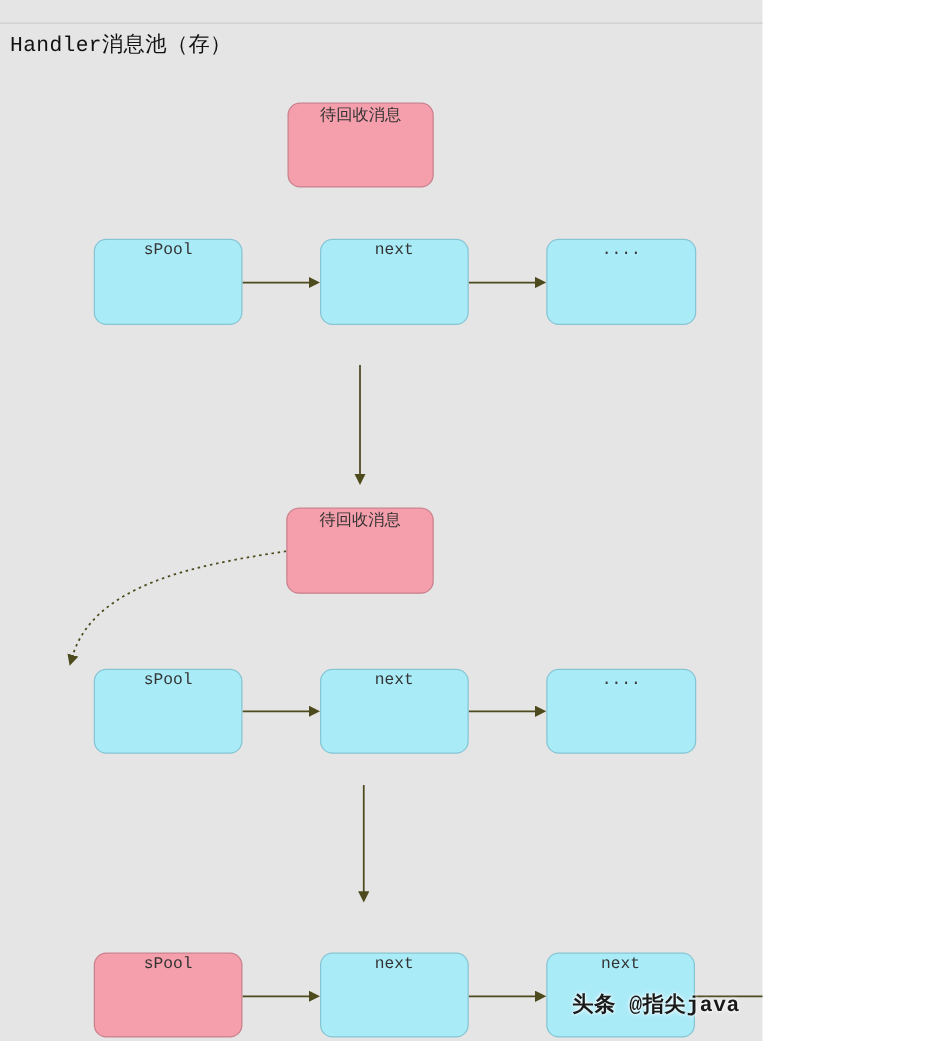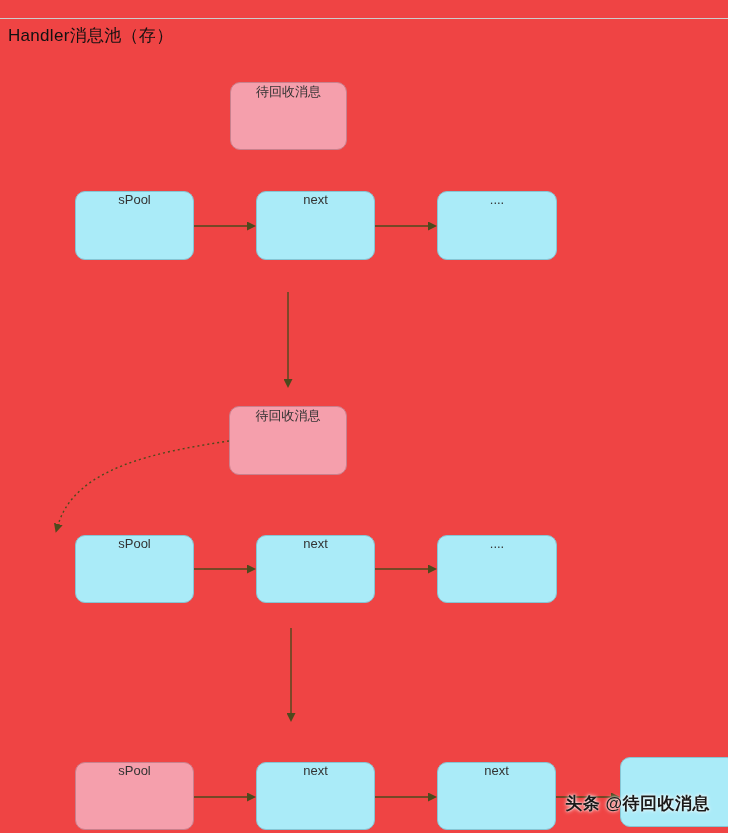--- a/index.html
+++ b/index.html
@@ -1,19 +1,19 @@
 <!DOCTYPE html>
 <html style="--pink: #f59fac; --pinkBorder: #c9808d; --cyan: #aaebf8; --cyanBorder: #86c5d4; --arrow: #4d4a1d; --divider: #cccccc; --text: #333333;"><head>
 <meta charset="utf-8">
 <style>
   html,body{margin:0;padding:0;background:#ffffff;}
   .canvas{
-    position:relative;width:728px;height:833px;overflow:hidden;
-    font-family:Liberation Sans, sans-serif;
-    background:#ef4444;
+    position:relative;width:610px;height:833px;overflow:hidden;
+    font-family:Liberation Mono, monospace;
+    background:#e5e5e5;
   }
   .topline{
     position:absolute;left:0;top:18px;width:740px;height:1px;
     background:var(--divider,#cccccc);
   }
   .title{
     position:absolute;left:8px;top:24px;margin:0;
     font-size:17px;font-weight:500;color:#111111;letter-spacing:0.3px;
   }
   .arrows{position:absolute;left:0;top:0;width:740px;height:833px;pointer-events:none;}
@@ -101,15 +101,15 @@
   <div class="node cyan" style="left:256px;top:762px;width:119px;height:68px">
     <span>next</span>
   </div>
   <div class="node cyan" style="left:437px;top:762px;width:119px;height:68px">
     <span>next</span>
   </div>
   <div class="node cyan" style="left:620px;top:757px;width:117px;height:70px">
     <span></span>
   </div>
 
-  <div class="watermark">头条 @待回收消息</div>
+  <div class="watermark">头条 @指尖java</div>
 
 </div>
 
 </body></html>

